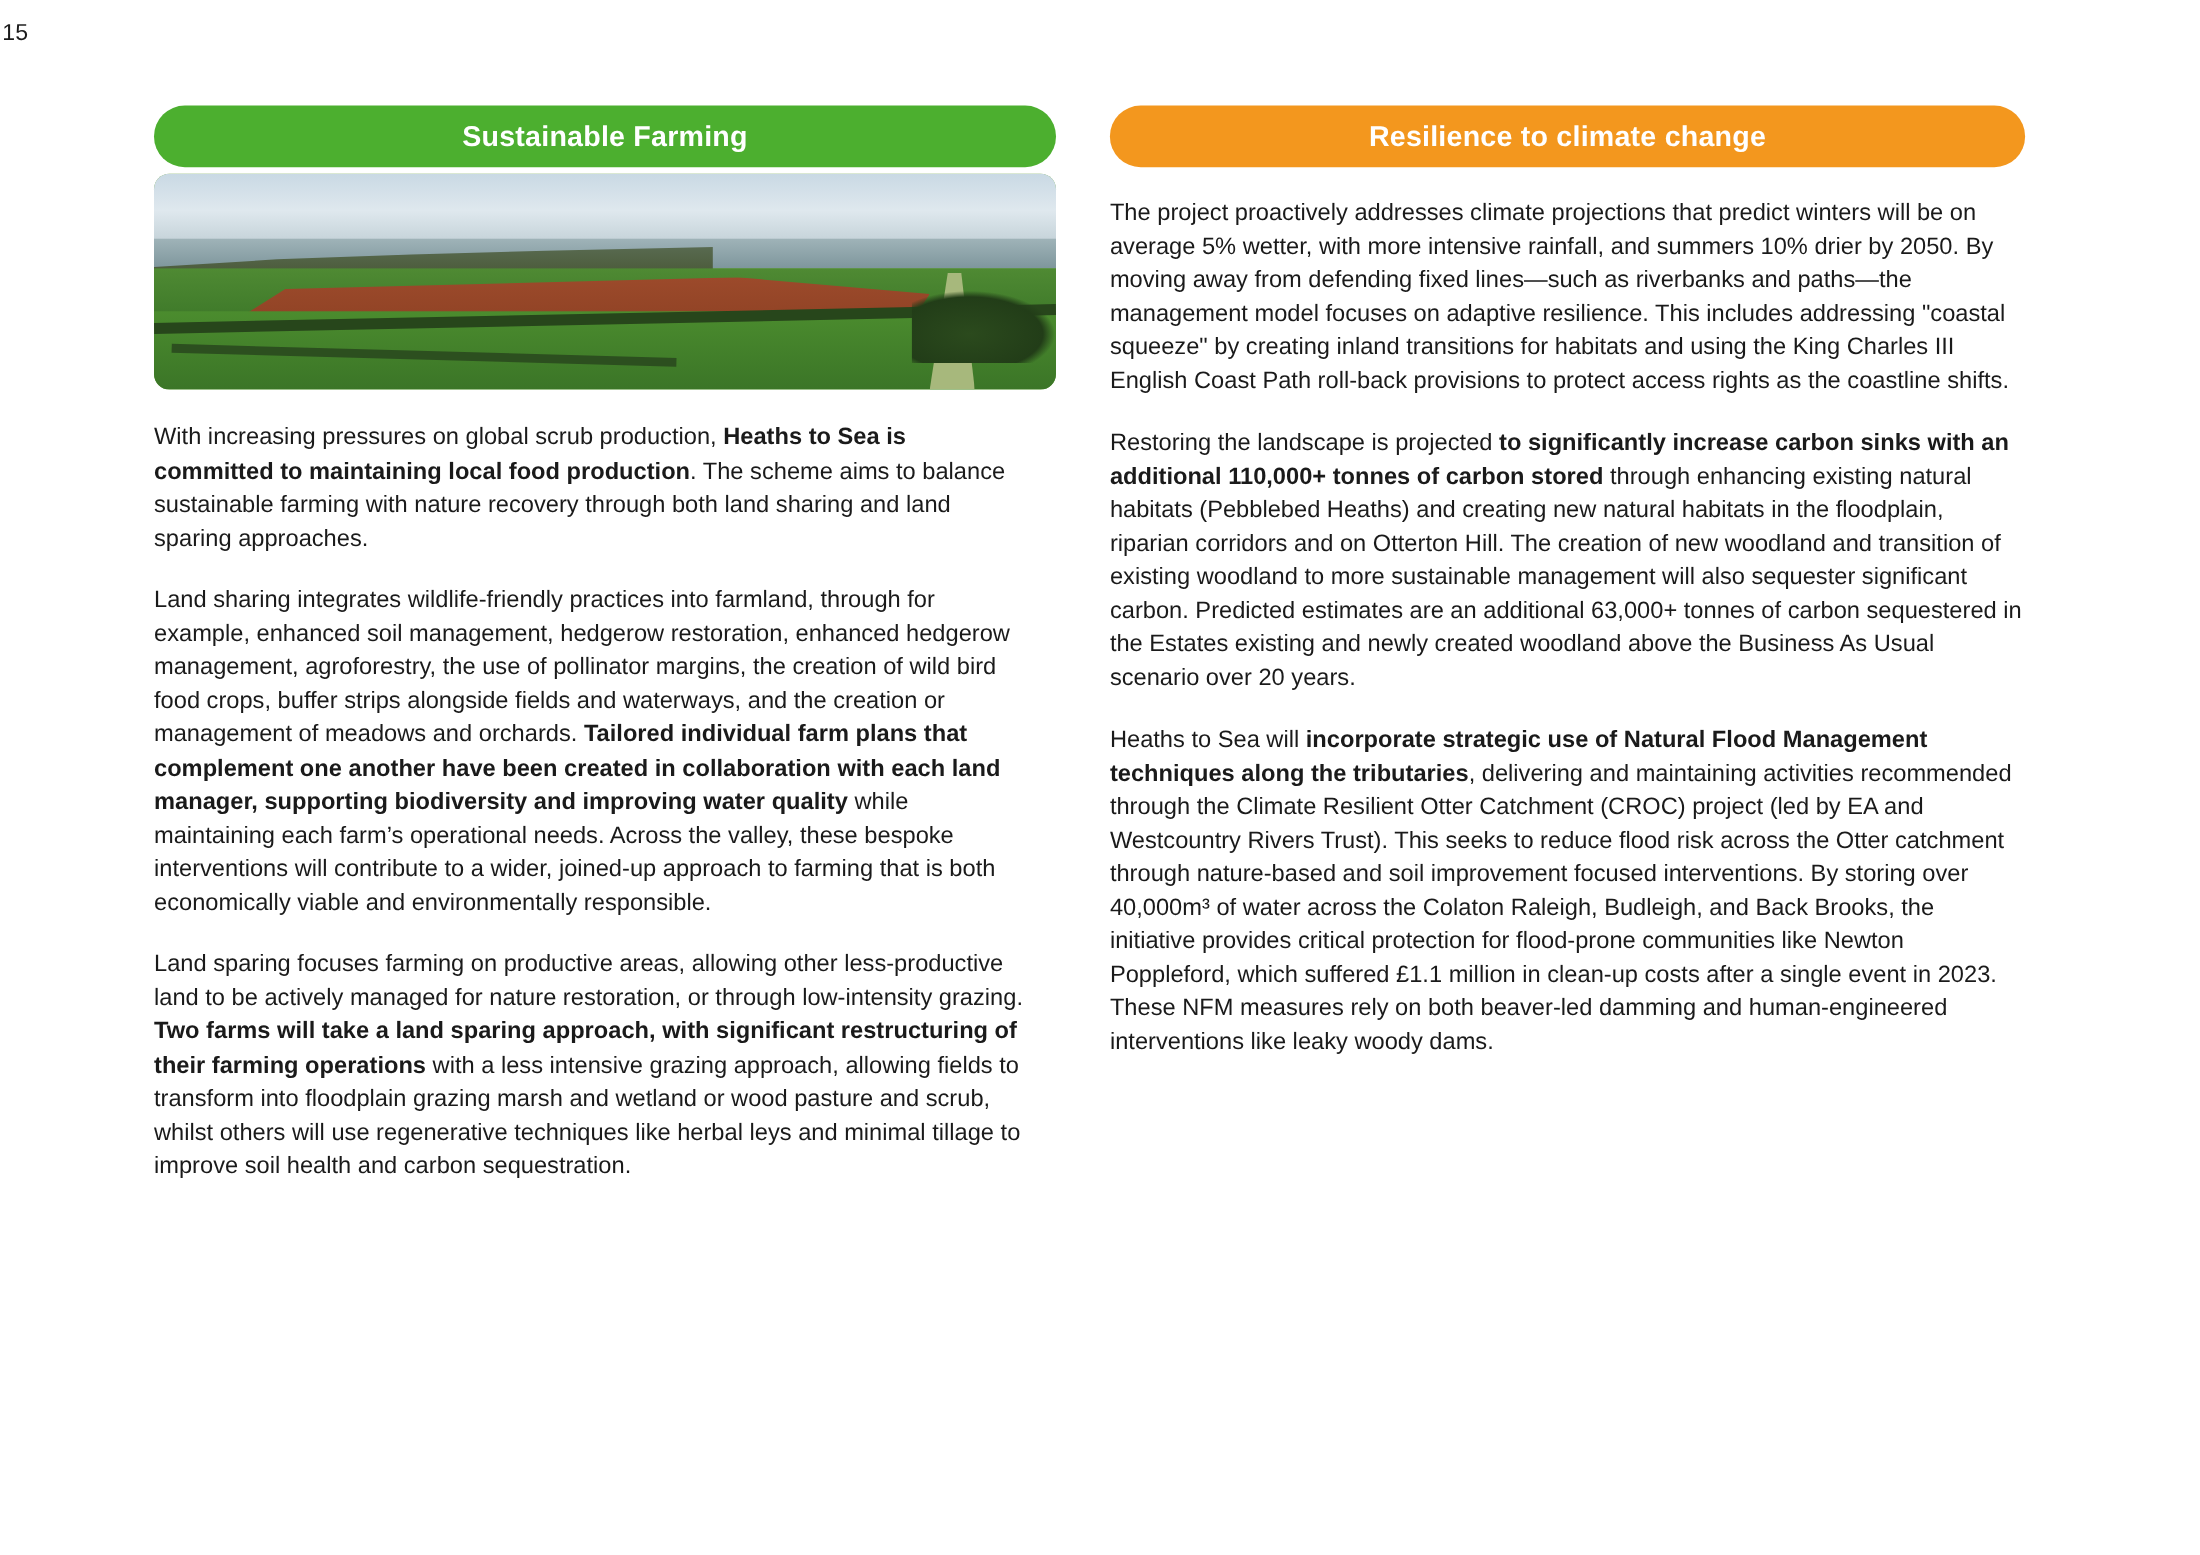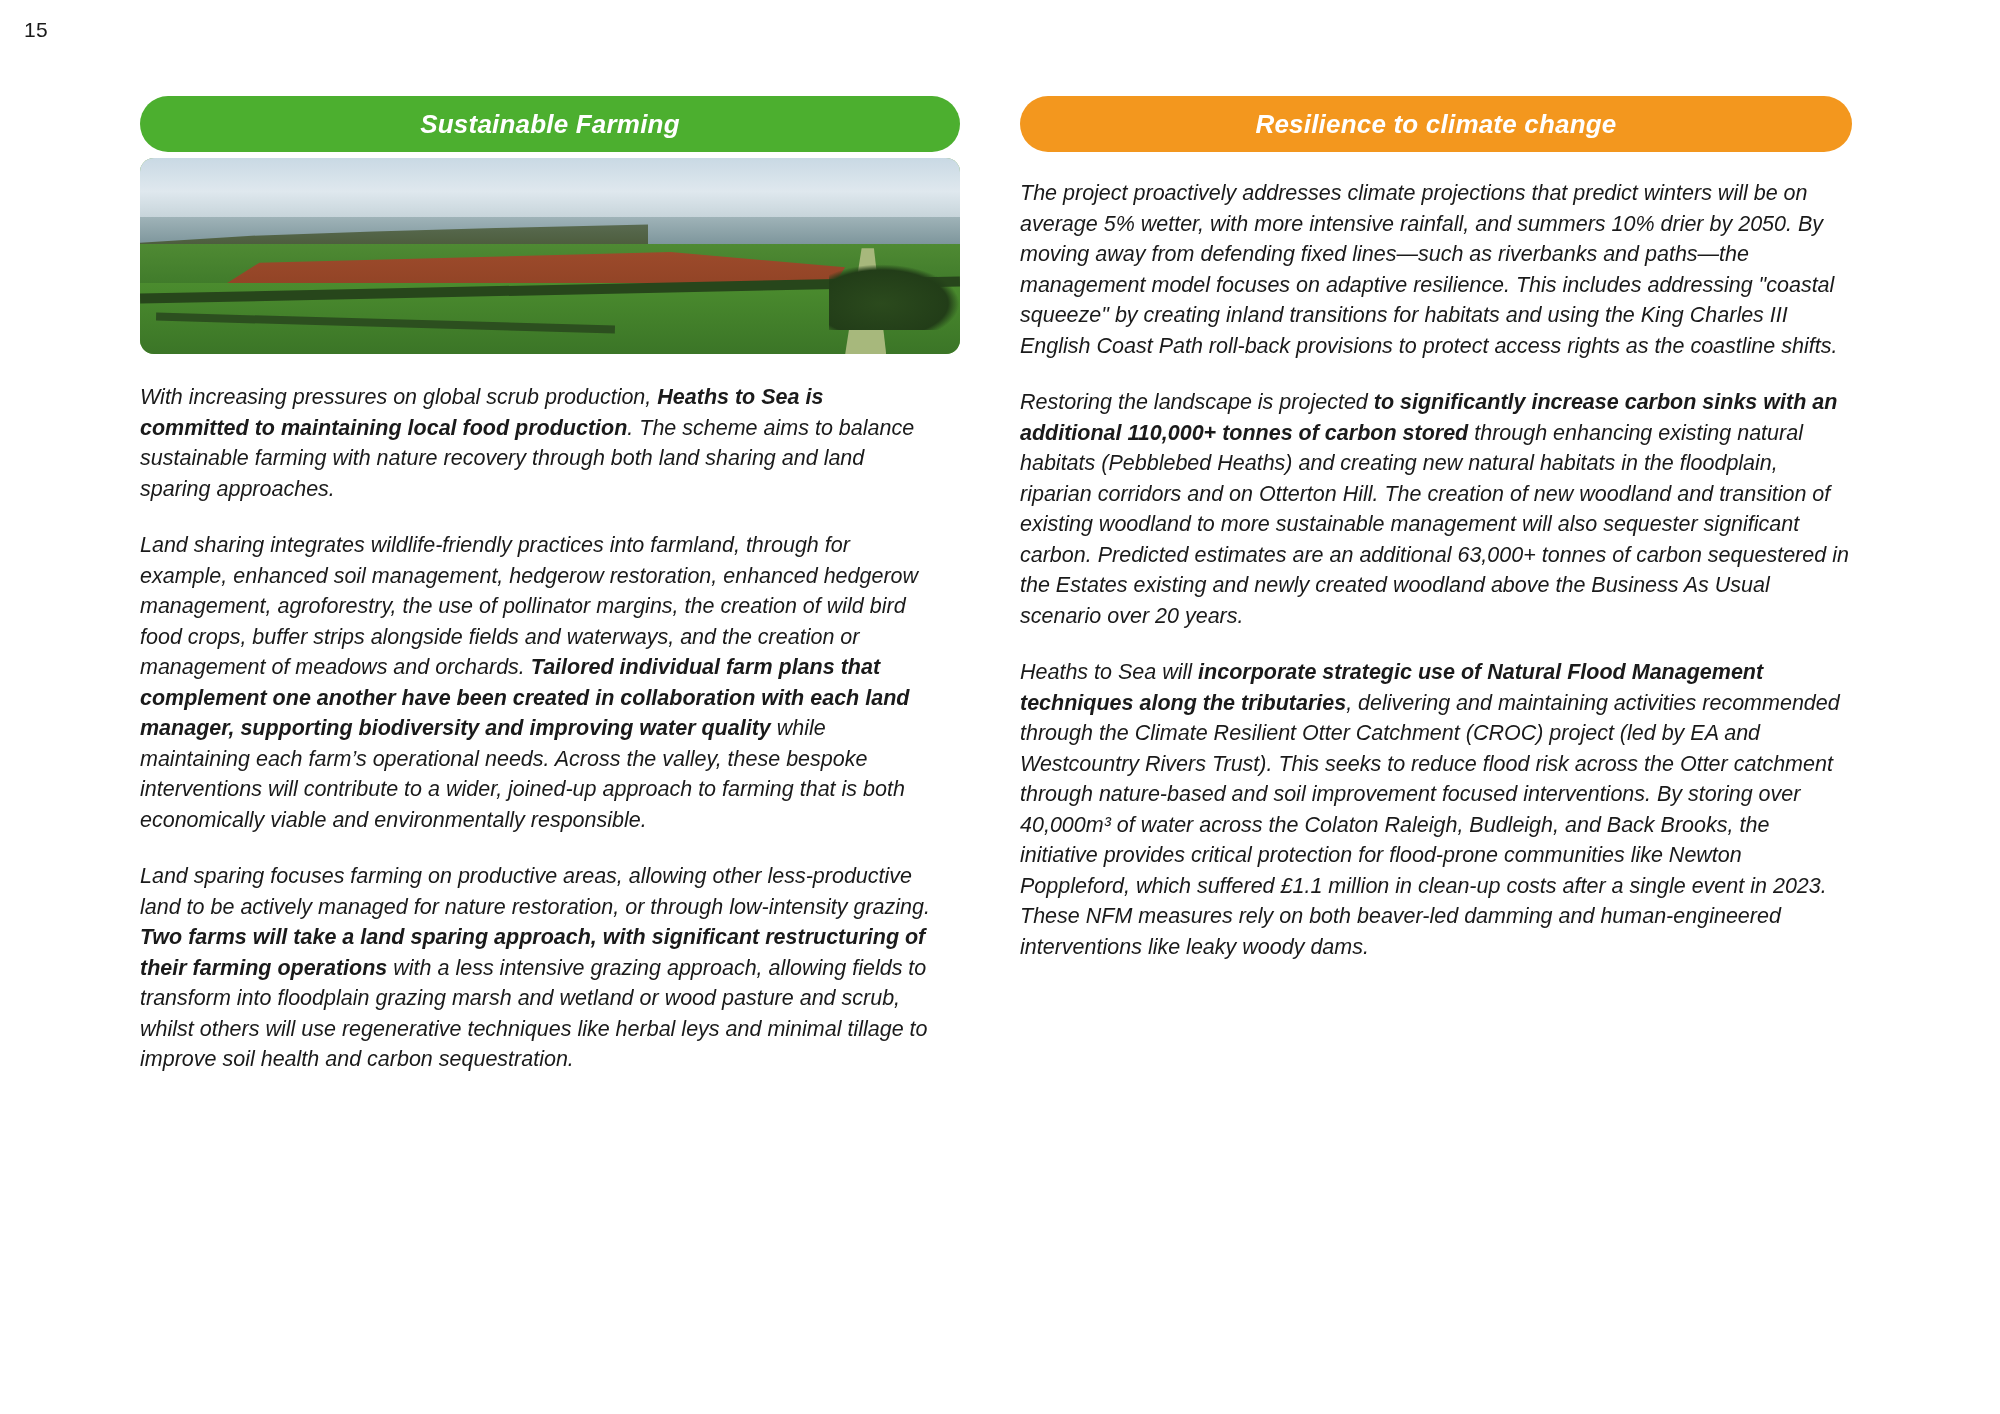--- a/index.html
+++ b/index.html
@@ -11,33 +11,32 @@
     width: 2000px;
     height: 1414px;
     font-family: "Liberation Sans", sans-serif;
     color: #1a1a1a;
     position: relative;
     overflow: hidden;
   }
   .page-number {
     position: absolute;
     top: 18px;
-    left: 24px;
+    left: 2px;
     font-size: 21px;
     color: #1a1a1a;
     letter-spacing: 0.2px;
   }
   .columns {
     position: absolute;
     top: 96px;
     left: 140px;
     width: 1740px;
     display: flex;
-    gap: 44px;
-    font-style: italic;
+    gap: 33px;
   }
   .column {
     width: 836px;
   }
   .header-pill {
     height: 56px;
     border-radius: 28px;
     display: flex;
     align-items: center;
     justify-content: center;

